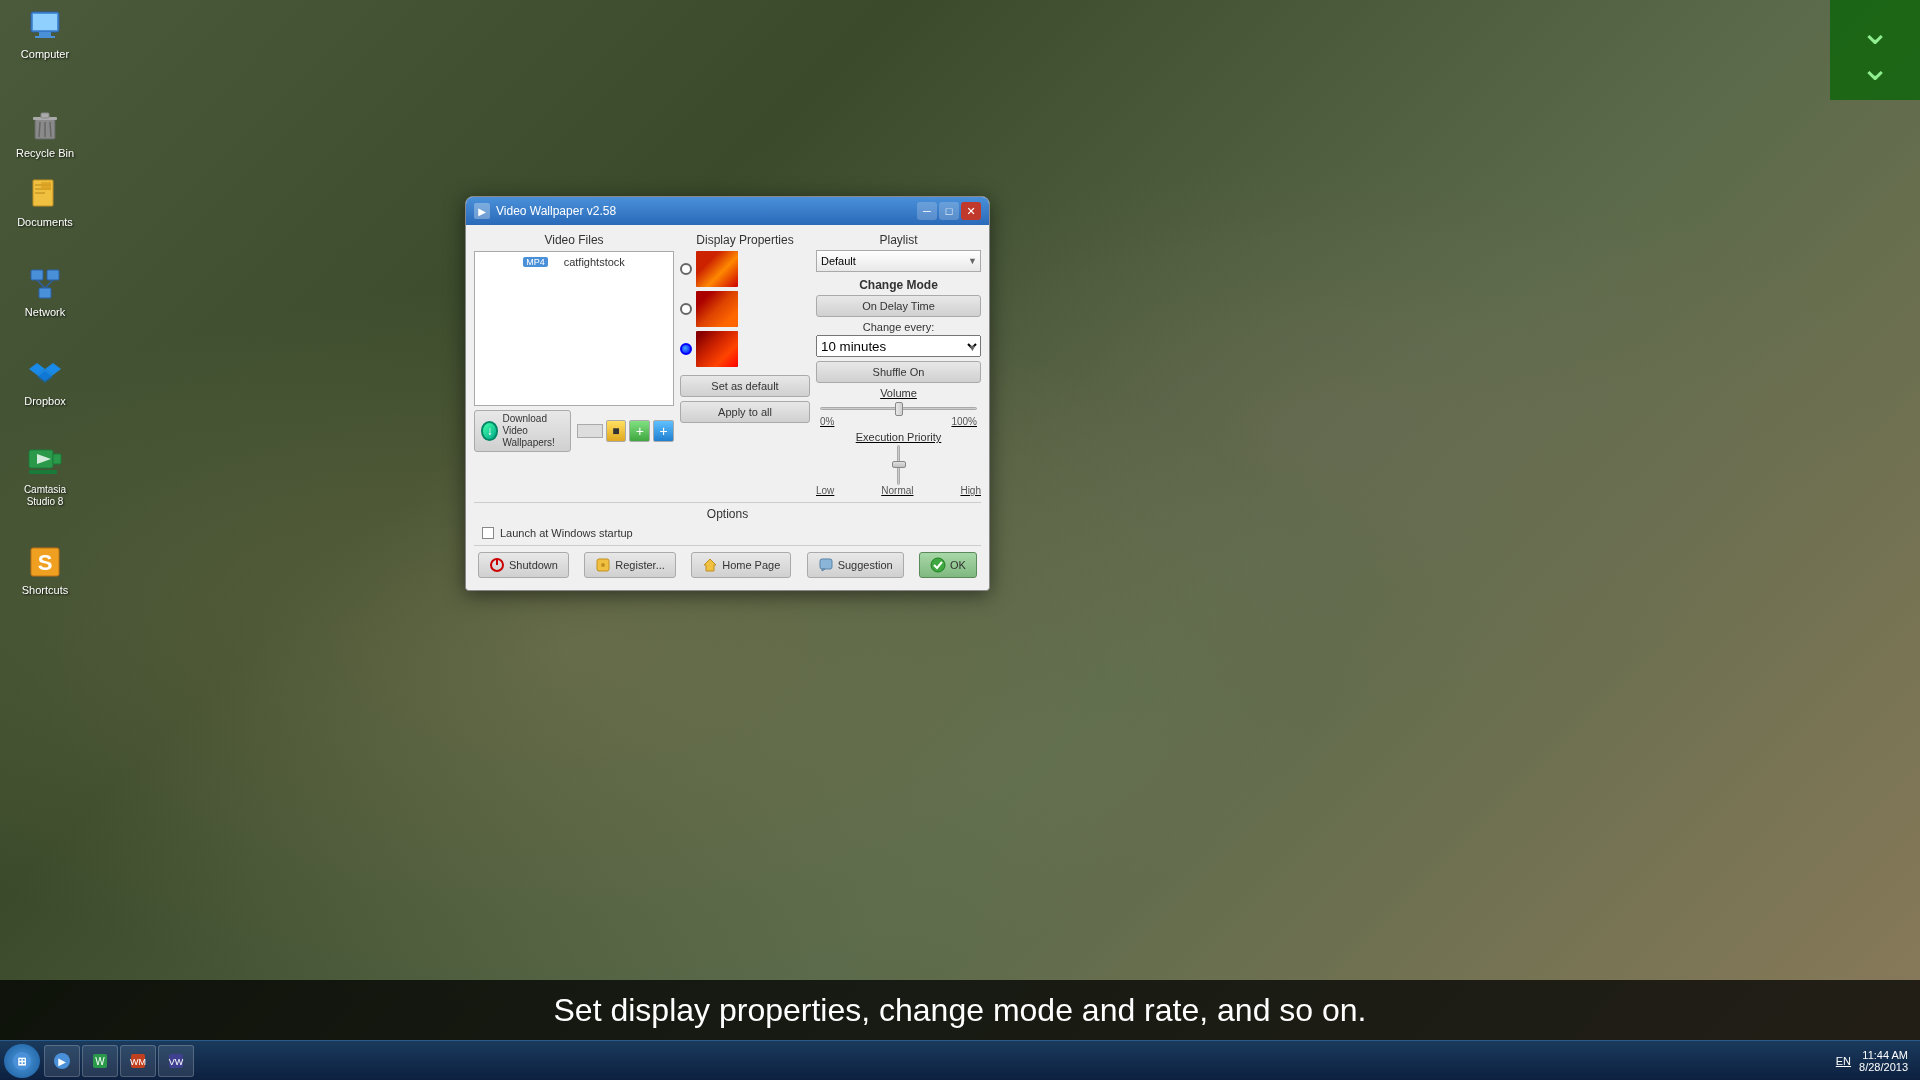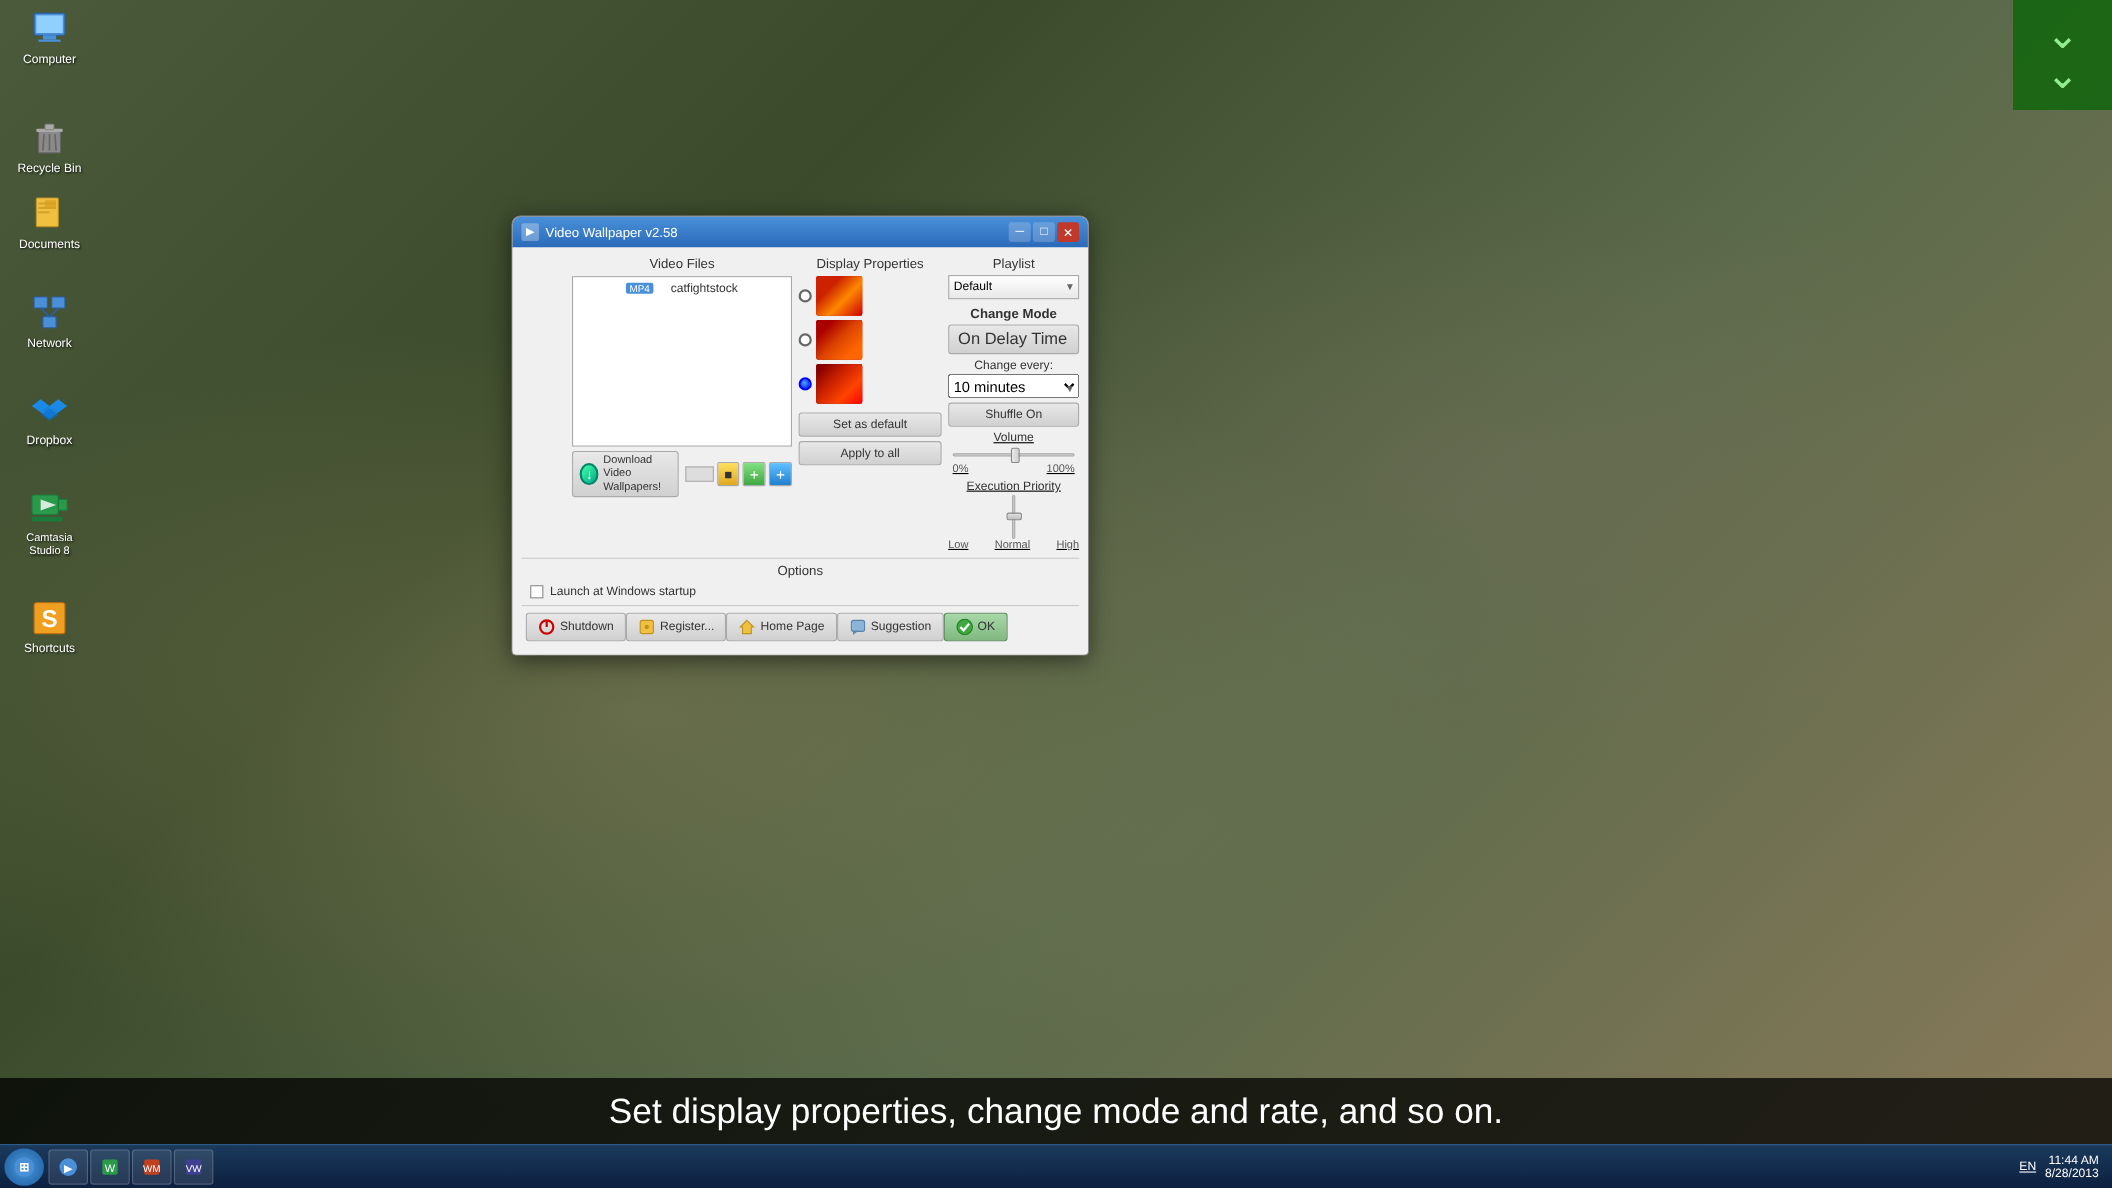--- a/index.html
+++ b/index.html
@@ -272,21 +272,20 @@
 
     
     .dialog-columns {
       display: flex;
       gap: 6px;
     }
 
     
     .col-video-files {
       width: 200px;
-      margin-left: 46px;
     }
 
     .col-header {
       text-align: center;
       font-size: 12px;
       color: #333;
       margin-bottom: 4px;
       font-weight: normal;
     }
 
@@ -505,21 +504,22 @@
       padding-top: 4px;
     }
 
     .change-mode-btn {
       width: 100%;
       background: linear-gradient(to bottom, #e8e8e8, #d0d0d0);
       border: 1px solid #aaa;
       border-radius: 3px;
       padding: 4px 8px;
       cursor: pointer;
-      font-size: 15px;
+      font-size: 11px;
+      text-align: center;
       color: #333;
       margin-bottom: 4px;
     }
 
     .change-every-label {
       font-size: 11px;
       color: #333;
       text-align: center;
       margin-bottom: 2px;
     }
@@ -620,21 +620,21 @@
     }
 
     .option-label {
       font-size: 11px;
       color: #333;
     }
 
     
     .dialog-footer {
       display: flex;
-      justify-content: flex-start;
+      justify-content: space-between;
       padding: 6px 4px 4px 4px;
       border-top: 1px solid #ccc;
       margin-top: 4px;
     }
 
     .footer-btn {
       display: flex;
       align-items: center;
       gap: 4px;
       background: linear-gradient(to bottom, #e8e8e8, #d0d0d0);

